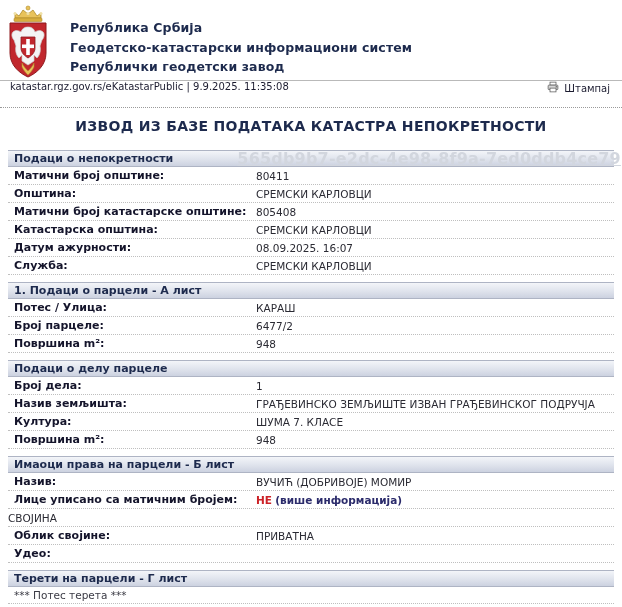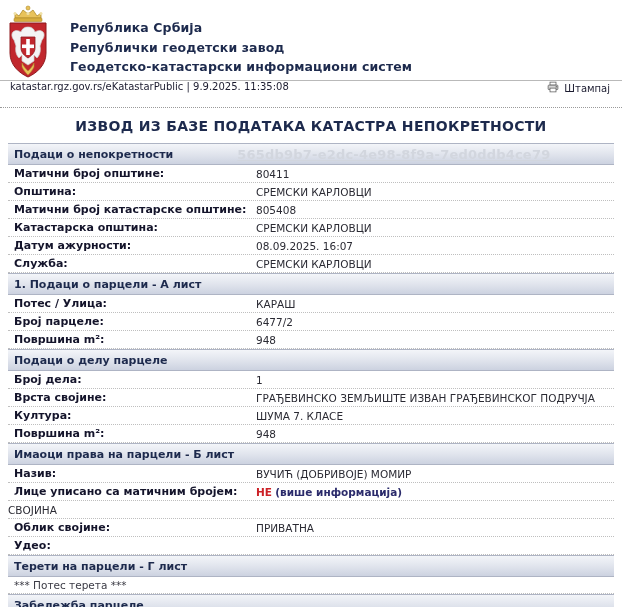--- a/index.html
+++ b/index.html
@@ -100,32 +100,32 @@
   .section {
     width: 100%;
   }
   .section-head {
     display: flex;
     align-items: center;
     height: 17px;
     background: linear-gradient(to bottom, #f3f5f9 0%, #dfe3ec 55%, #ccd2e0 100%);
     border-top: 1px solid #aeb4c4;
     border-bottom: 1px solid #aeb4c4;
-    padding: 10px 6px;
-    box-sizing: border-box;
-    margin-top: 0;
+    padding: 0 6px;
+    box-sizing: border-box;
+    margin-top: 7px;
   }
   .section-head .sh-title {
     font-size: 11px;
     font-weight: 700;
     color: #1d2a4d;
     white-space: nowrap;
   }
   .section-head .sh-uuid {
-    font-size: 13px;
+    font-size: 16px;
     font-weight: 700;
     color: #d2d6de;
     margin-left: 64px;
     letter-spacing: .2px;
     white-space: nowrap;
     text-decoration: underline;
   }
   .row {
     display: flex;
     align-items: center;
@@ -190,22 +190,22 @@
 
       <path d="M19 34 L33 34 L33 45 C33 50 29 53 26 55 C23 53 19 50 19 45 Z" fill="#c1272d" stroke="#8e1a1e" stroke-width="0.8"></path>
       <rect x="24.2" y="36" width="3.6" height="16" fill="#ffffff"></rect>
       <rect x="20" y="41.5" width="12" height="3.6" fill="#ffffff"></rect>
 
       <path d="M20 60 C22 64 24 66 26 68 C28 66 30 64 32 60 L32 64 C30 68 28 70 26 72 C24 70 22 68 20 64 Z" fill="#e8c25a" stroke="#b08c2a" stroke-width="0.6"></path>
     </svg>
   </div>
   <div class="org-lines">
     <div class="org-line">Република Србија</div>
+    <div class="org-line">Геодетско-катастарски информациони систем</div>
     <div class="org-line">Републички геодетски завод</div>
-    <div class="org-line">Геодетско-катастарски информациони систем</div>
   </div>
 </div>
 
 <div class="hr-solid"></div>
 
 <div class="urlbar">
   <div class="urlbar-text">katastar.rgz.gov.rs/eKatastarPublic | 9.9.2025. 11:35:08</div>
   <div class="print-link">
     <span class="printer-icon">
       <svg width="12" height="12" viewBox="0 0 16 16" xmlns="http://www.w3.org/2000/svg">
@@ -274,21 +274,21 @@
       </div>
       <div class="section">
         <div class="section-head">
           <span class="sh-title">Подаци о делу парцеле</span>
         </div>
         <div class="row">
           <div class="lbl">Број дела:</div>
           <div class="val">1</div>
         </div>
         <div class="row">
-          <div class="lbl">Врста својине:</div>
+          <div class="lbl">Назив земљишта:</div>
           <div class="val">ГРАЂЕВИНСКО ЗЕМЉИШТЕ ИЗВАН ГРАЂЕВИНСКОГ ПОДРУЧЈА</div>
         </div>
         <div class="row">
           <div class="lbl">Култура:</div>
           <div class="val">ШУМА 7. КЛАСЕ</div>
         </div>
         <div class="row">
           <div class="lbl">Површина m²:</div>
           <div class="val">948</div>
         </div>

